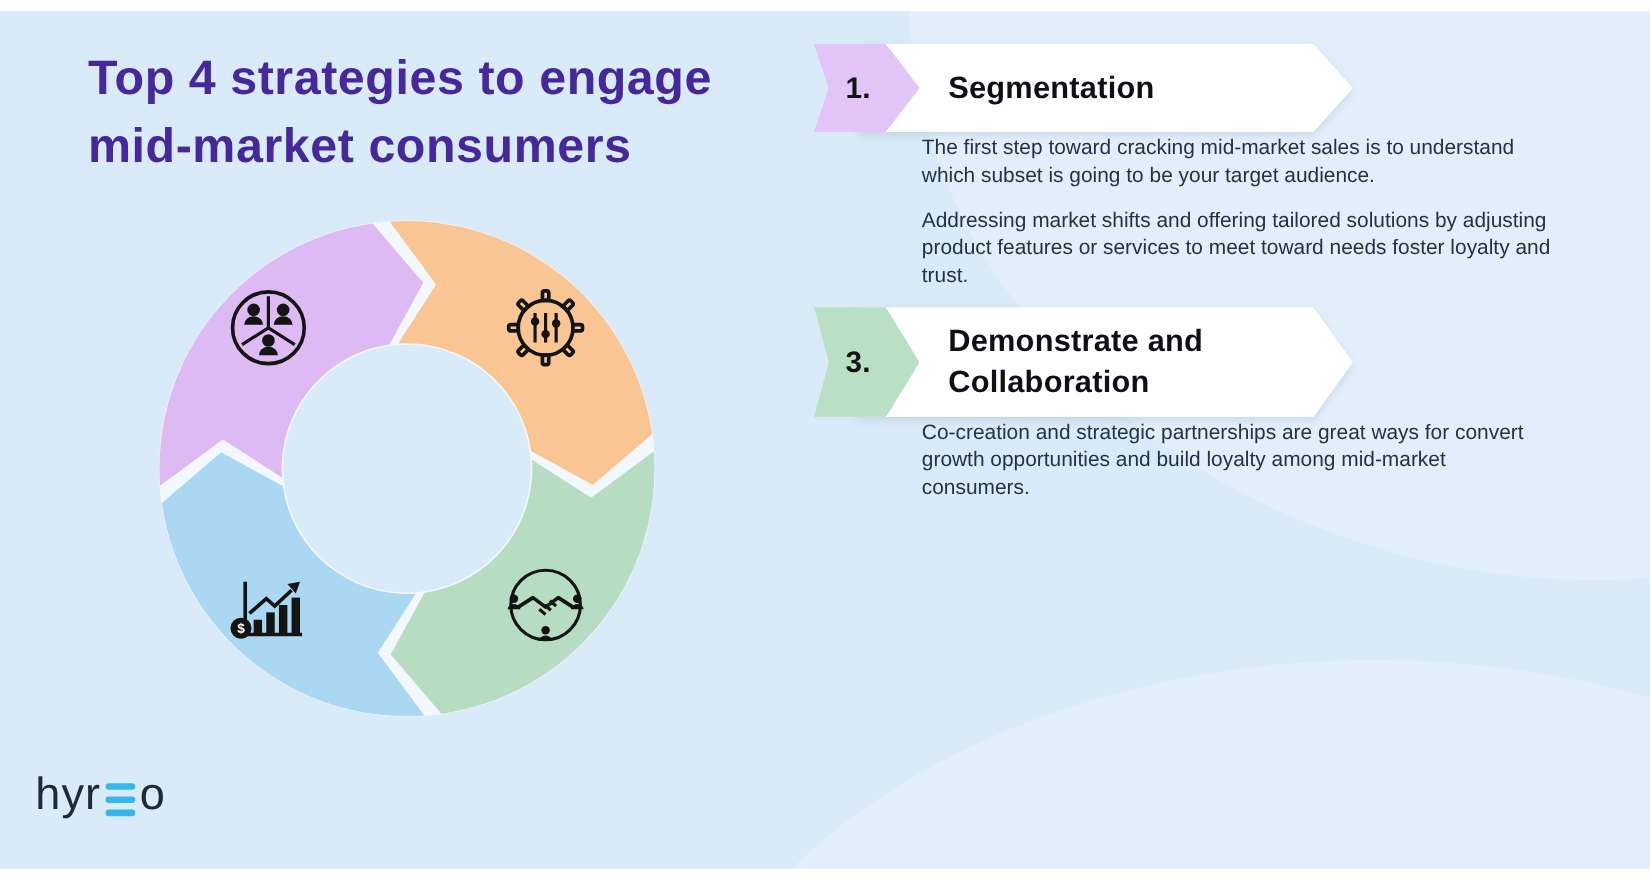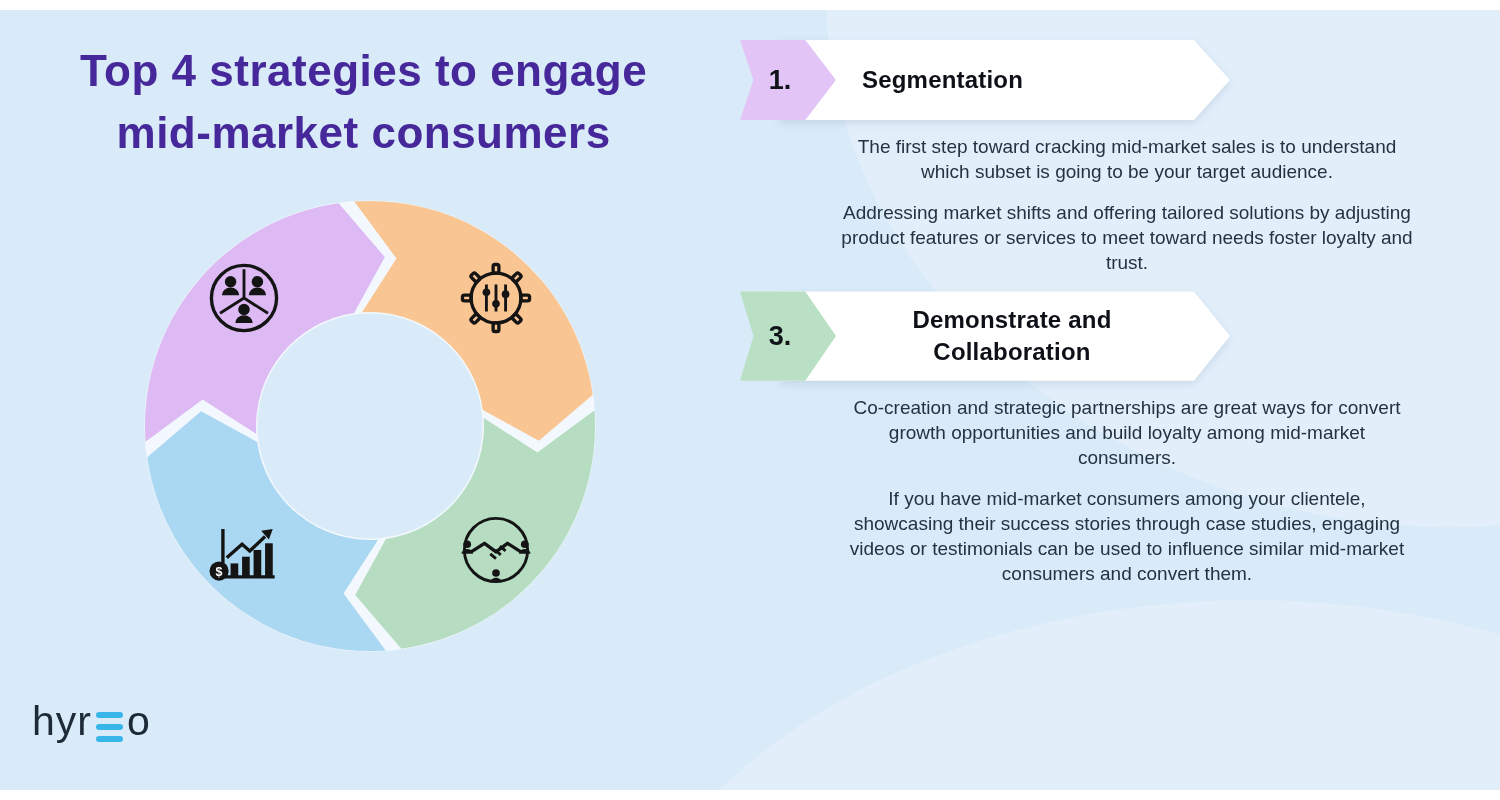--- a/index.html
+++ b/index.html
@@ -1,18 +1,18 @@
 <!DOCTYPE html>
 <html><head>
 <meta charset="utf-8">
 <style>
   *{margin:0;padding:0;box-sizing:border-box;}
   html,body{width:1500px;height:800px;}
   body{font-family:"Liberation Sans",sans-serif;}
-  #canvas{position:relative;width:1500px;height:800px;background:#d9ebf8;overflow:hidden;text-align:center;}
+  #canvas{position:relative;width:1500px;height:800px;background:#d9ebf8;overflow:hidden;}
   .strip{position:absolute;left:0;width:100%;height:10px;background:#ffffff;z-index:5;}
   #strip-top{top:0;}
   #strip-bottom{bottom:0;}
   .bg-blob{position:absolute;border-radius:50%;background:#e2effb;z-index:0;}
   #blob1{width:1150px;height:950px;left:820px;top:-430px;transform:rotate(15deg);}
   #blob2{width:1300px;height:900px;left:600px;top:600px;}
   #title{position:absolute;left:80px;top:40px;font-size:44px;font-weight:700;color:#46289b;line-height:1.42;letter-spacing:.5px;z-index:2;}
   #title span{display:block;}
   #donut-box{position:absolute;left:140px;top:196px;width:460px;height:460px;z-index:2;}
   #donut-svg{width:460px;height:460px;display:block;}
@@ -24,26 +24,26 @@
   .donut-icon svg{width:100%;height:100%;}
   #logo{position:absolute;left:32px;top:698px;display:flex;align-items:center;color:#1e2a38;font-size:41px;font-weight:500;letter-spacing:1px;z-index:2;}
   .logo-bars{display:inline-flex;flex-direction:column;gap:6px;margin:0 4px;transform:translateY(5px);}
   .logo-bars span{display:block;width:27px;height:6px;border-radius:3px;}
   #strategies{position:absolute;left:740px;top:40px;width:710px;z-index:2;}
   .strategy{margin-bottom:16px;}
   .banner-row{position:relative;}
   .banner-wrap{filter:drop-shadow(0 3px 4px rgba(30,60,90,.12));margin-left:40px;width:450px;}
   .banner{background:#ffffff;clip-path:polygon(0 0,calc(100% - 36px) 0,100% 50%,calc(100% - 36px) 100%,0 100%);
           min-height:80px;display:flex;align-items:center;padding:13px 46px 13px 82px;}
-  .banner h3{font-size:24px;font-weight:700;color:#0d1117;line-height:1.32;max-width:300px;letter-spacing:.2px;}
+  .banner h3{font-size:28px;font-weight:700;color:#0d1117;line-height:1.32;max-width:300px;letter-spacing:.2px;}
   .num{position:absolute;left:0;top:0;bottom:0;width:96px;
        clip-path:polygon(0 0,68% 0,100% 50%,68% 100%,0 100%,14% 50%);
        display:flex;align-items:center;justify-content:center;padding-right:16px;
        font-size:27px;font-weight:700;color:#101418;}
-  .desc{margin:14px 0 0 98px;width:578px;font-size:19px;line-height:1.32;color:#243242;}
+  .desc{margin:2px 0 0 98px;width:578px;font-size:19px;line-height:1.32;color:#243242;}
 </style>
 </head>
 <body>
 
 <div id="canvas">
   <div class="bg-blob" id="blob1"></div>
   <div class="bg-blob" id="blob2"></div>
   <div class="strip" id="strip-top"></div>
   <div class="strip" id="strip-bottom"></div>
 
@@ -181,17 +181,16 @@
       </div>
       <p class="desc">Co-creation and strategic partnerships are great ways for convert growth opportunities and build loyalty among mid-market consumers.</p>
     </div>
 
     <div class="strategy">
       <div class="banner-row">
         <div class="num" style="background: rgb(171, 215, 241);">
           <span>4.</span>
         </div>
       </div>
-      <p class="desc">If you have mid-market consumers among your clientele, showcasing their success stories through case studies, engaging videos or testimonials can be used to influence similar mid-market consumers and convert them.</p>
     </div>
 
   </div>
 </div>
 
 </body></html>

